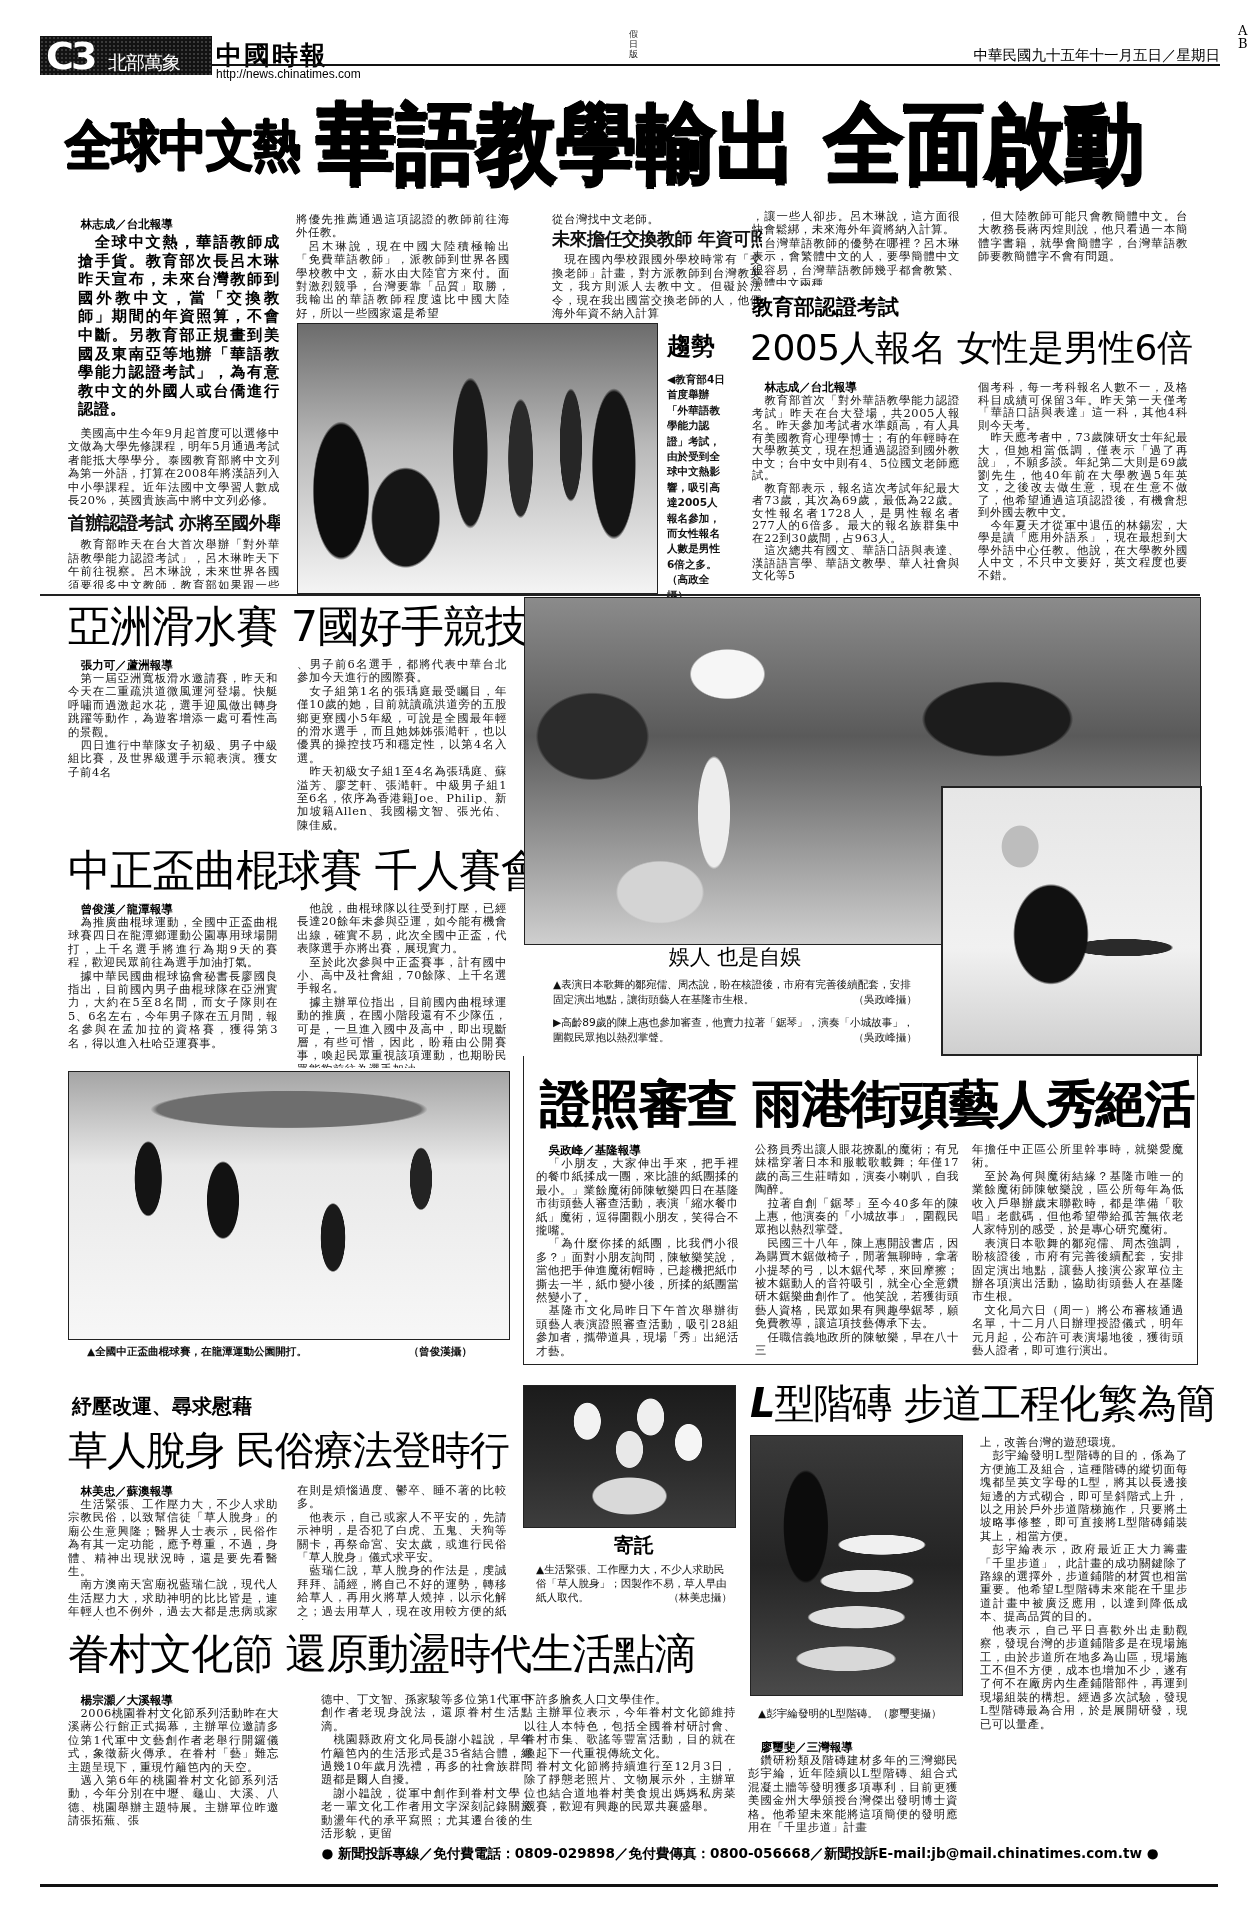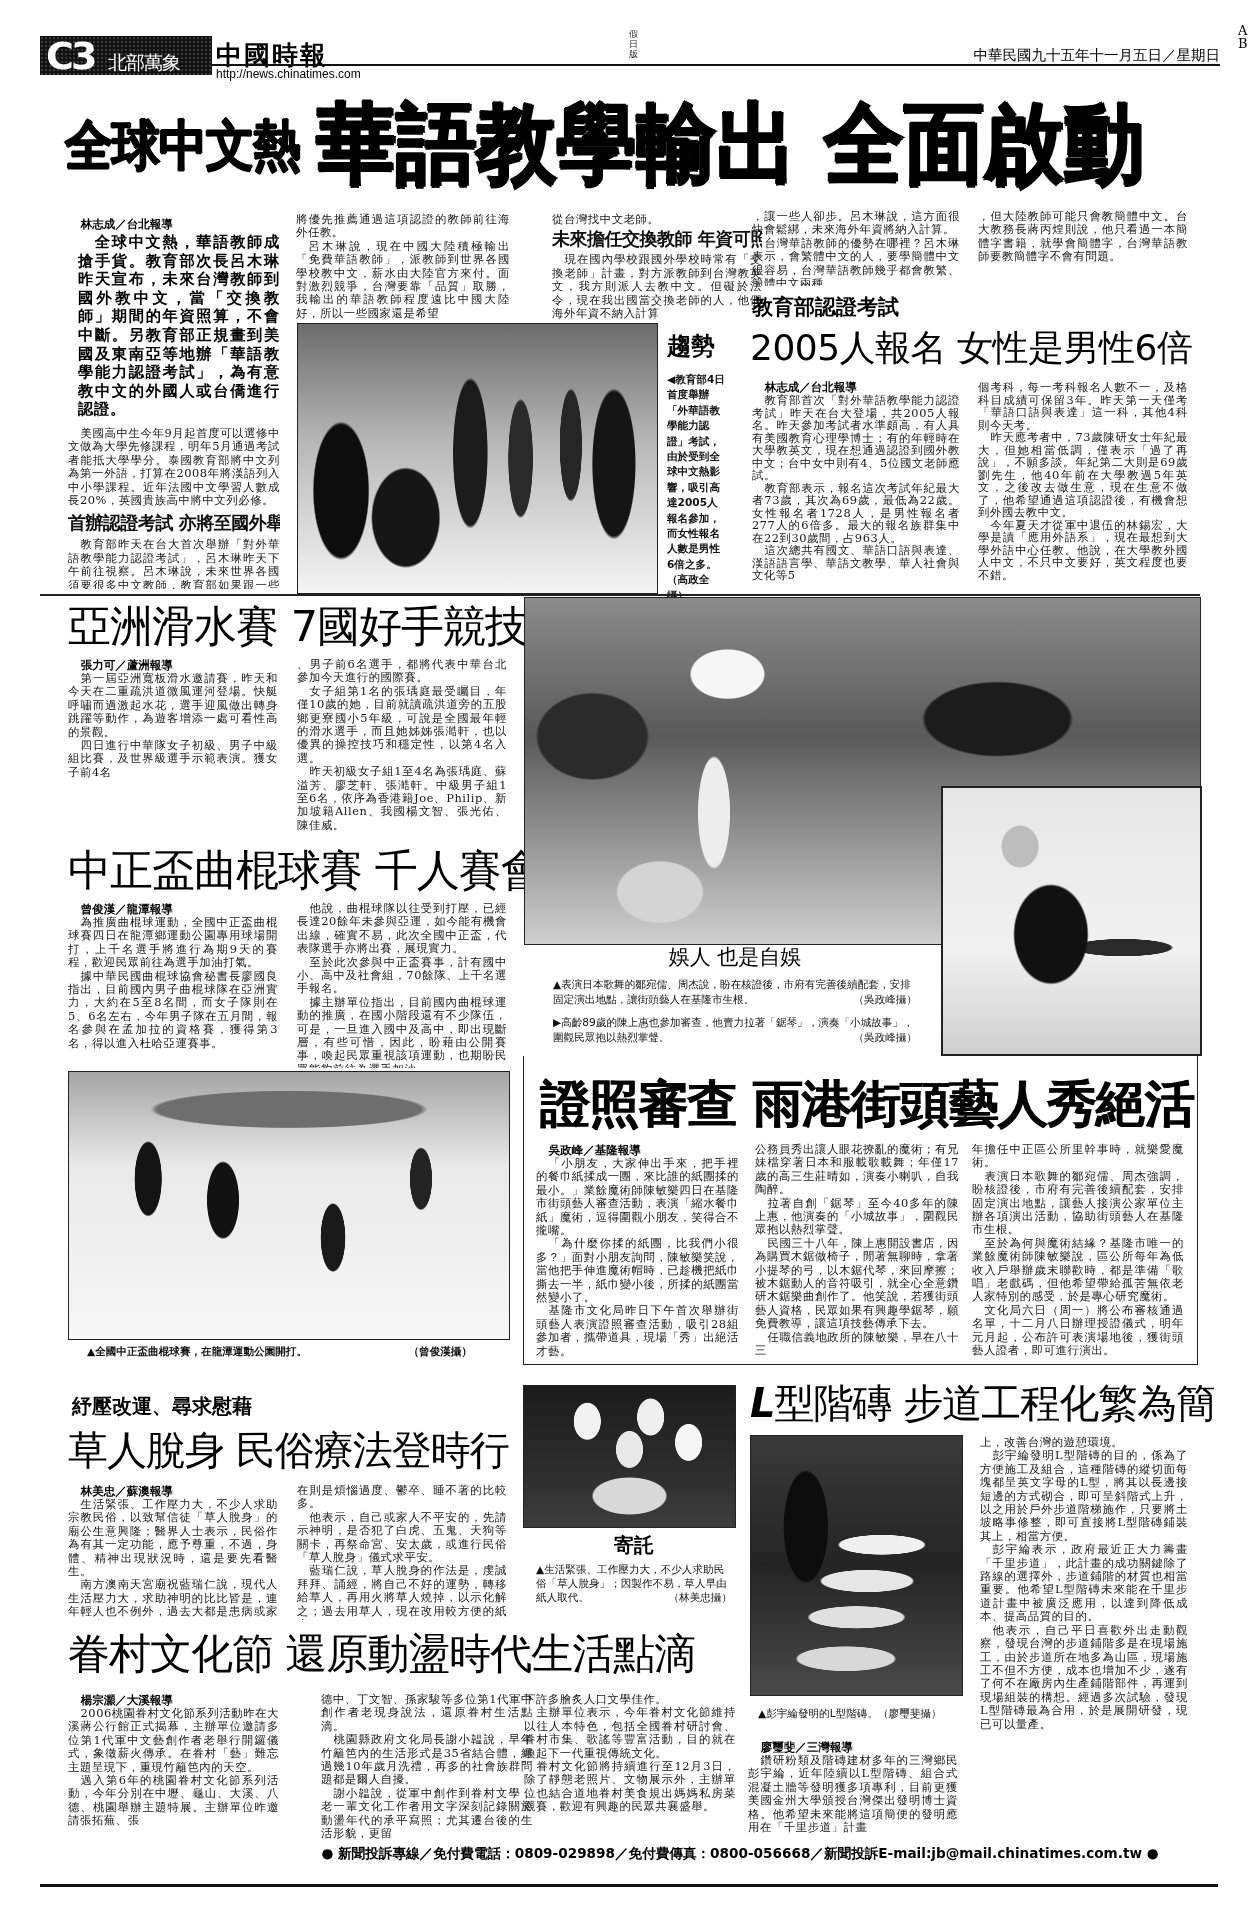--- a/index.html
+++ b/index.html
@@ -235,22 +235,22 @@
   </div>
 </div>
 <div class="a txt" style="left:755px;top:1143px;width:204px;height:214px;overflow:hidden;">
   <p class="cont">公務員秀出讓人眼花撩亂的魔術；有兄妹檔穿著日本和服載歌載舞；年僅17歲的高三生莊晴如，演奏小喇叭，自我陶醉。</p>
   <p>拉著自創「鋸琴」至今40多年的陳上惠，他演奏的「小城故事」，圍觀民眾抱以熱烈掌聲。</p>
   <p>民國三十八年，陳上惠開設書店，因為購買木鋸做椅子，閒著無聊時，拿著小提琴的弓，以木鋸代琴，來回摩擦；被木鋸動人的音符吸引，就全心全意鑽研木鋸樂曲創作了。他笑說，若獲街頭藝人資格，民眾如果有興趣學鋸琴，願免費教導，讓這項技藝傳承下去。</p>
   <p>任職信義地政所的陳敏樂，早在八十三</p>
 </div>
 <div class="a txt" style="left:972px;top:1143px;width:212px;height:214px;overflow:hidden;">
   <p class="cont">年擔任中正區公所里幹事時，就樂愛魔術。</p>
+  <p>至於為何與魔術結緣？基隆市唯一的業餘魔術師陳敏樂說，區公所每年為低收入戶舉辦歲末聯歡時，都是準備「歌唱」老戲碼，但他希望帶給孤苦無依老人家特別的感受，於是專心研究魔術。</p>
   <p>表演日本歌舞的鄒宛儒、周杰強調，盼核證後，市府有完善後續配套，安排固定演出地點，讓藝人接演公家單位主辦各項演出活動，協助街頭藝人在基隆市生根。</p>
-  <p>至於為何與魔術結緣？基隆市唯一的業餘魔術師陳敏樂說，區公所每年為低收入戶舉辦歲末聯歡時，都是準備「歌唱」老戲碼，但他希望帶給孤苦無依老人家特別的感受，於是專心研究魔術。</p>
   <p>文化局六日（周一）將公布審核通過名單，十二月八日辦理授證儀式，明年元月起，公布許可表演場地後，獲街頭藝人證者，即可進行演出。</p>
 </div>
 
 <div class="a hd" style="left:72px;top:1396px;font-size:20px;font-weight:bold;">紓壓改運、尋求慰藉</div>
 <div class="a hd" style="left:68px;top:1430px;font-size:40px;letter-spacing:-1px;">草人脫身 民俗療法登時行</div>
 <div class="a" style="left:68px;top:1484px;width:210px;height:136px;overflow:hidden;">
   <div class="by">林美忠／蘇澳報導</div>
   <div class="txt">
     <p>生活緊張、工作壓力大，不少人求助宗教民俗，以致幫信徒「草人脫身」的廟公生意興隆；醫界人士表示，民俗作為有其一定功能，應予尊重，不過，身體、精神出現狀況時，還是要先看醫生。</p>
     <p>南方澳南天宮廟祝藍瑞仁說，現代人生活壓力大，求助神明的比比皆是，連年輕人也不例外，過去大都是患病或家運不濟的，現</p>

